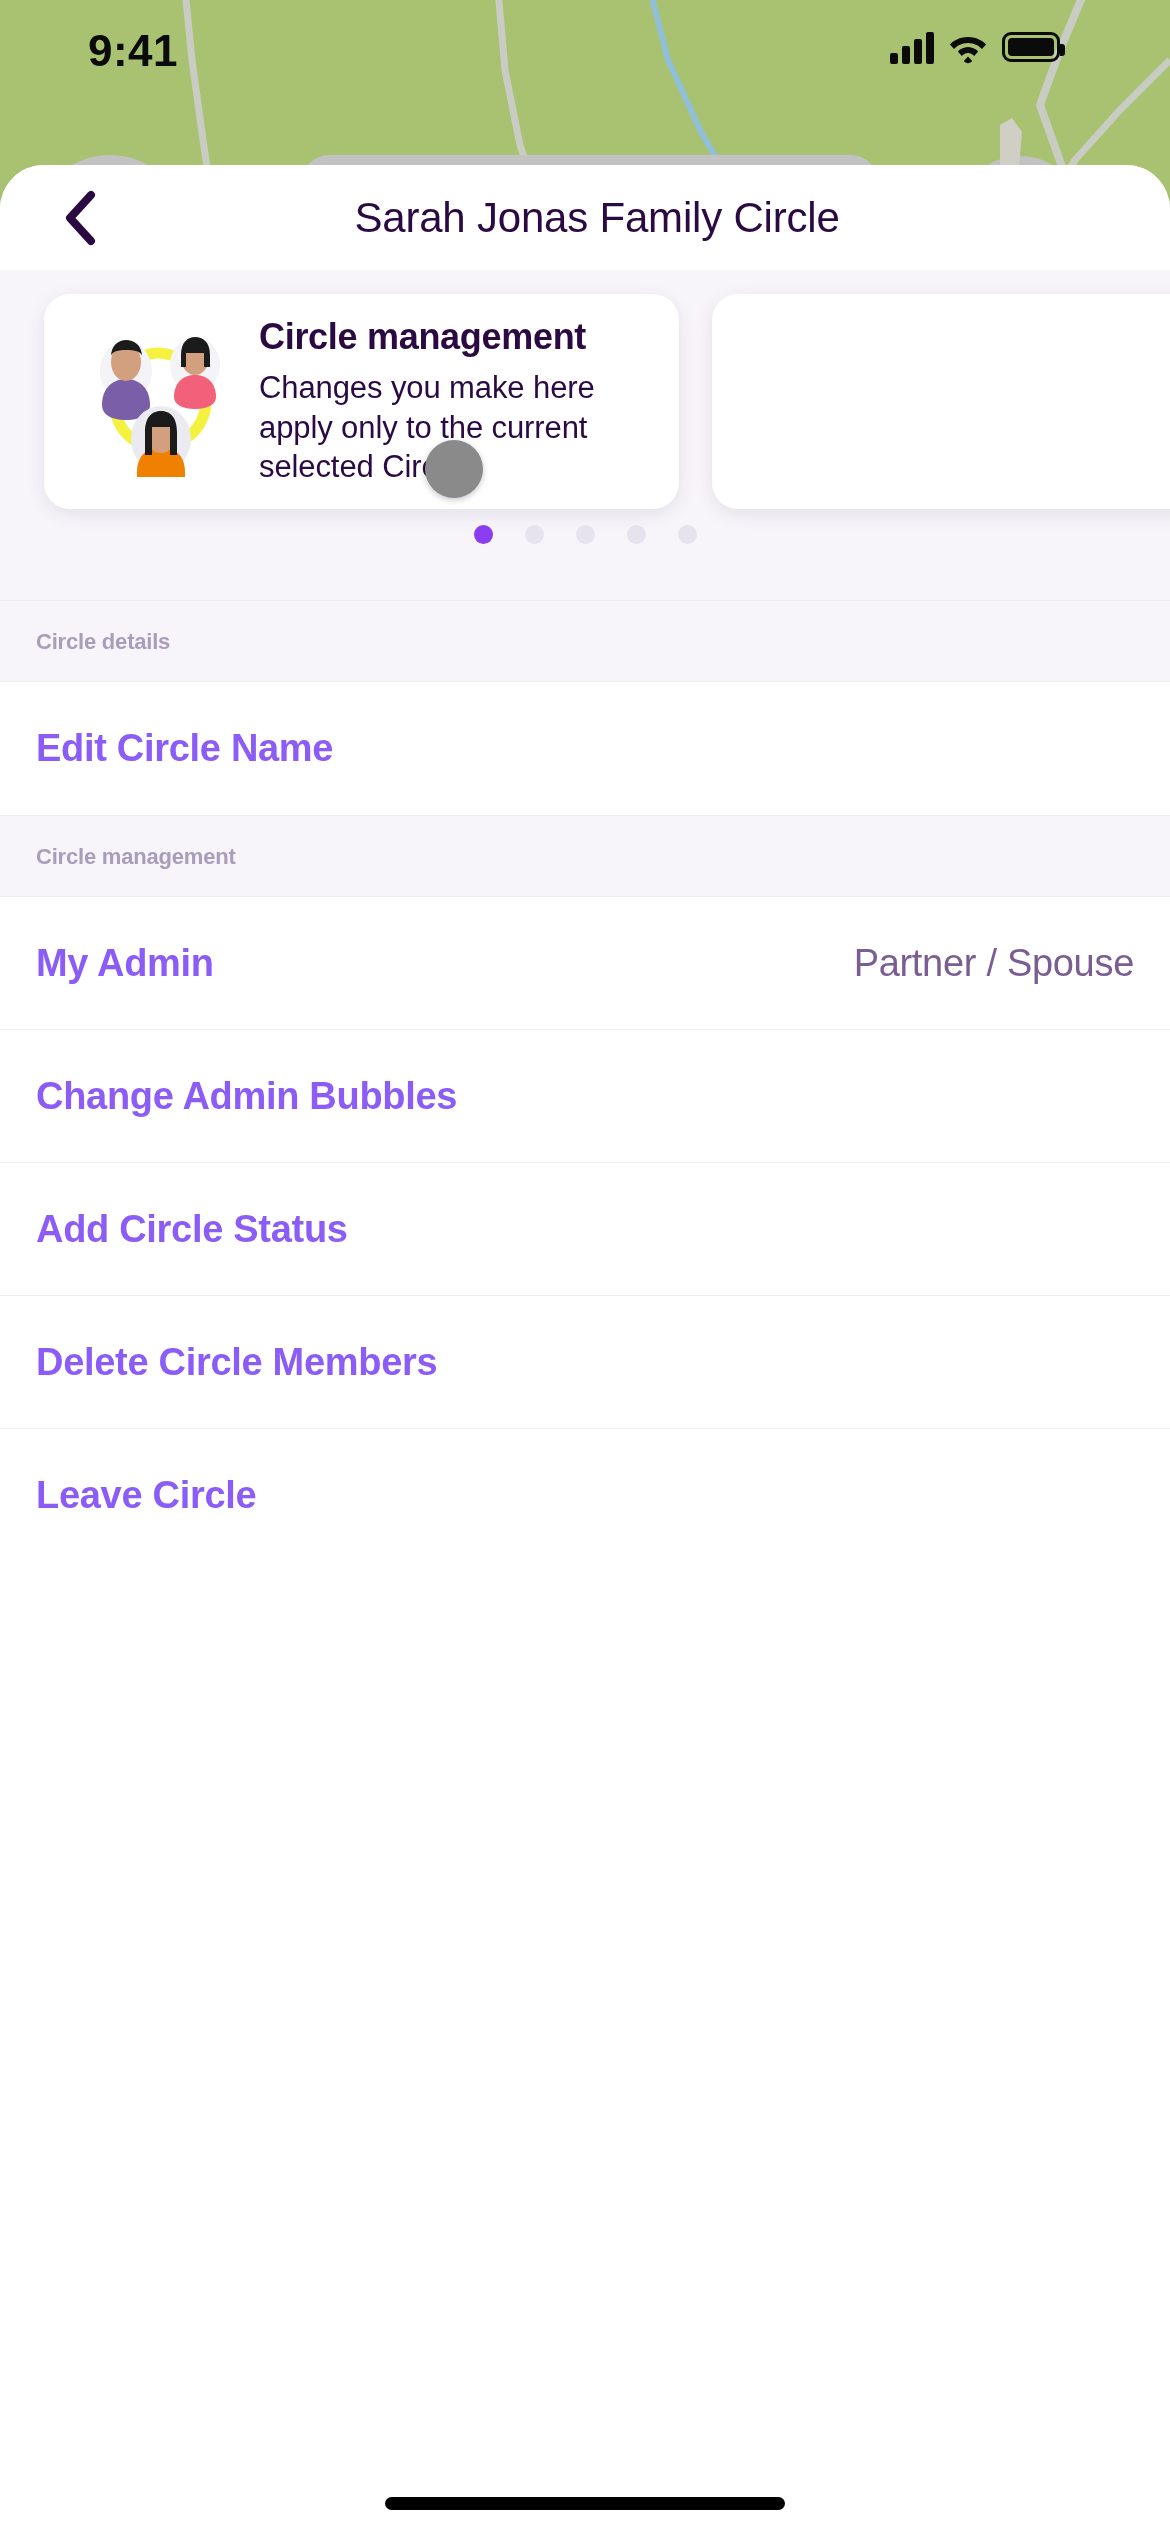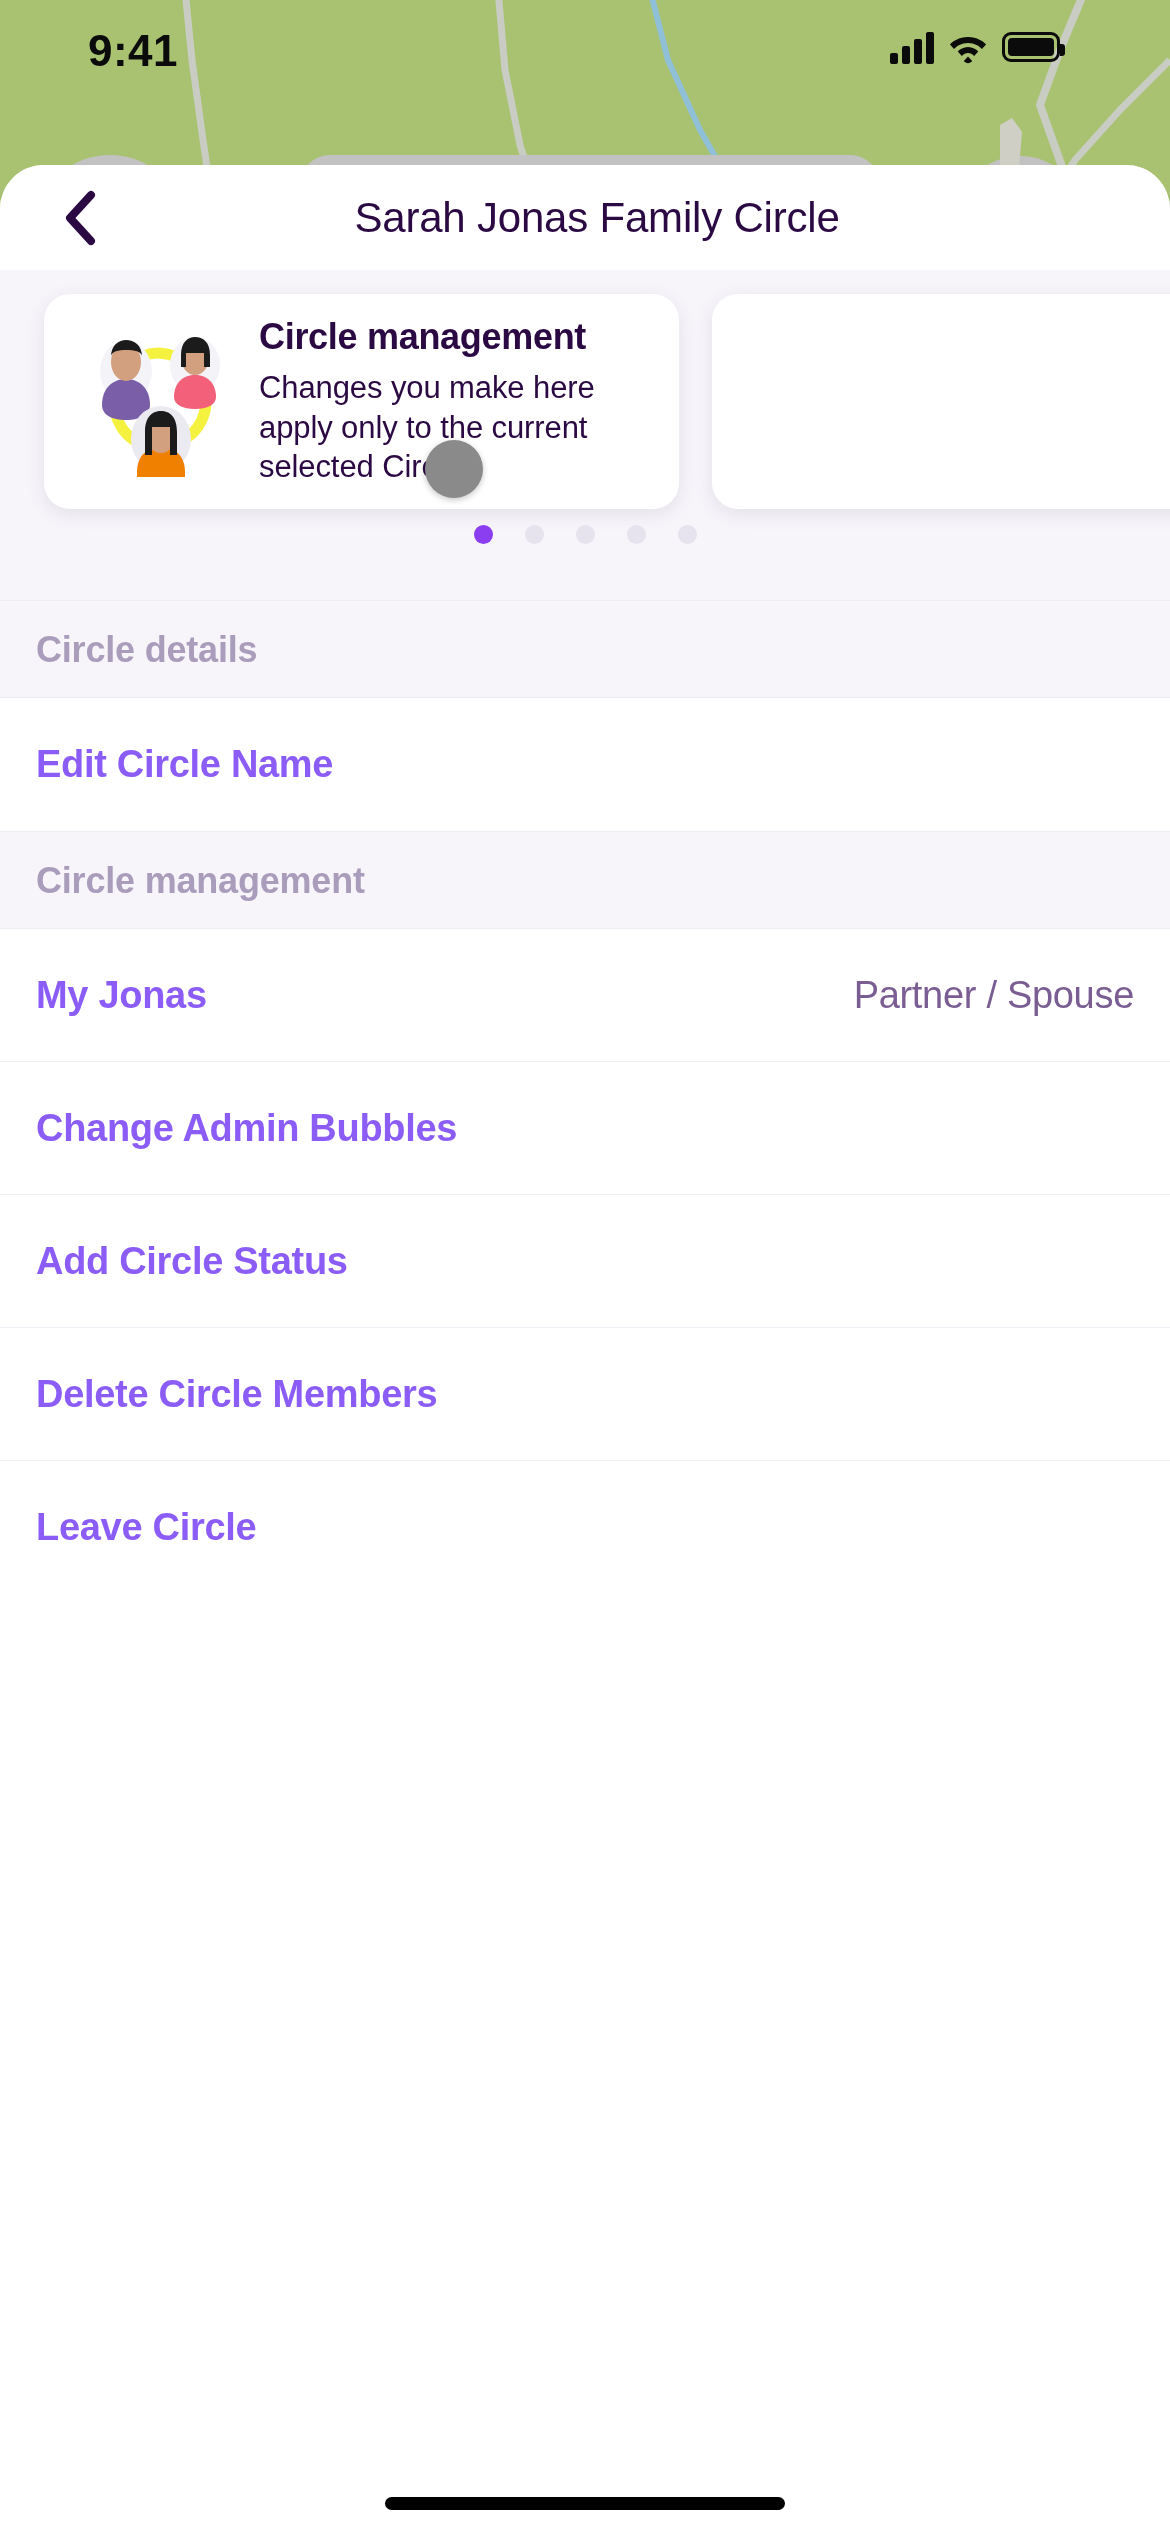--- a/index.html
+++ b/index.html
@@ -121,21 +121,21 @@
     width:58px; height:58px; border-radius:50%;
     background:#8a8a8a;
     box-shadow:0 2px 6px rgba(0,0,0,0.22);
     z-index:30;
   }
 
   
   .section-head{
     background:#f7f5fa;
     padding:28px 36px 26px 36px;
-    font-size:36px; font-weight:700;
+    font-size:22px; font-weight:700;
     color:#a99dbb; letter-spacing:-0.2px;
     border-top:1px solid #efecf4;
     border-bottom:1px solid #efecf4;
   }
   .rows{ background:#fff; }
   .row{
     height:133px; padding:0 36px;
     display:flex; align-items:center; justify-content:space-between;
     border-bottom:1px solid #f0eef4;
     background:#fff; cursor:pointer;
@@ -248,21 +248,21 @@
   <div class="section-head">Circle details</div>
   <div class="rows">
     <div class="row">
       <span class="row-label">Edit Circle Name</span>
     </div>
   </div>
 
   <div class="section-head">Circle management</div>
   <div class="rows">
     <div class="row">
-      <span class="row-label">My Jonas</span>
+      <span class="row-label">My Admin</span>
       <span class="row-value">Partner / Spouse</span>
     </div>
     <div class="row">
       <span class="row-label">Change Admin Bubbles</span>
     </div>
     <div class="row">
       <span class="row-label">Add Circle Status</span>
     </div>
     <div class="row">
       <span class="row-label">Delete Circle Members</span>

